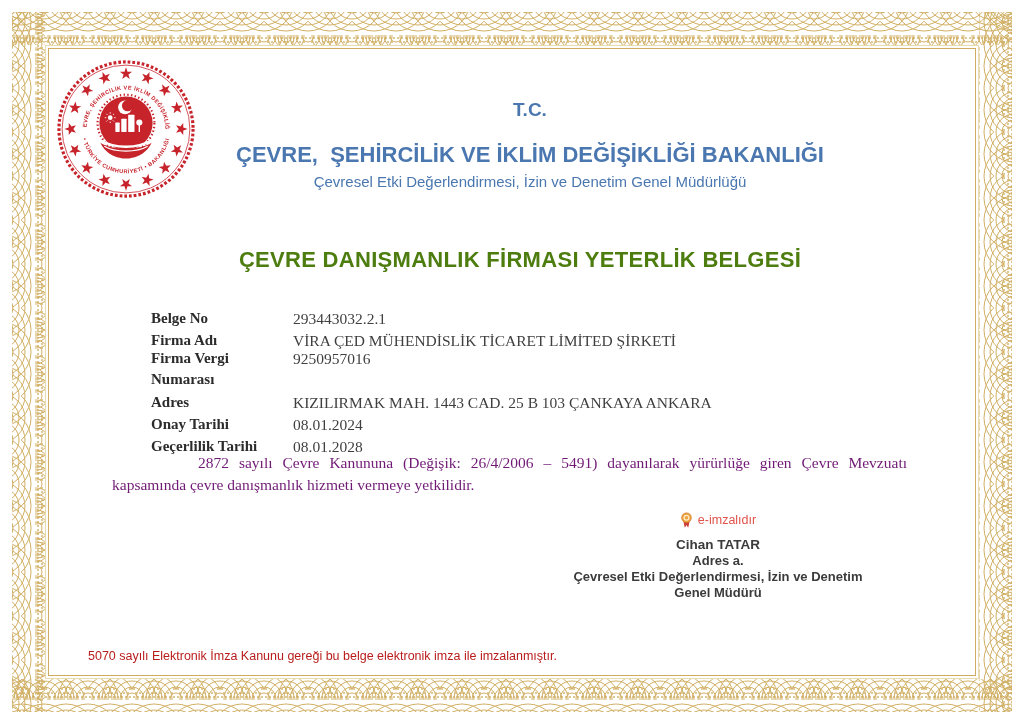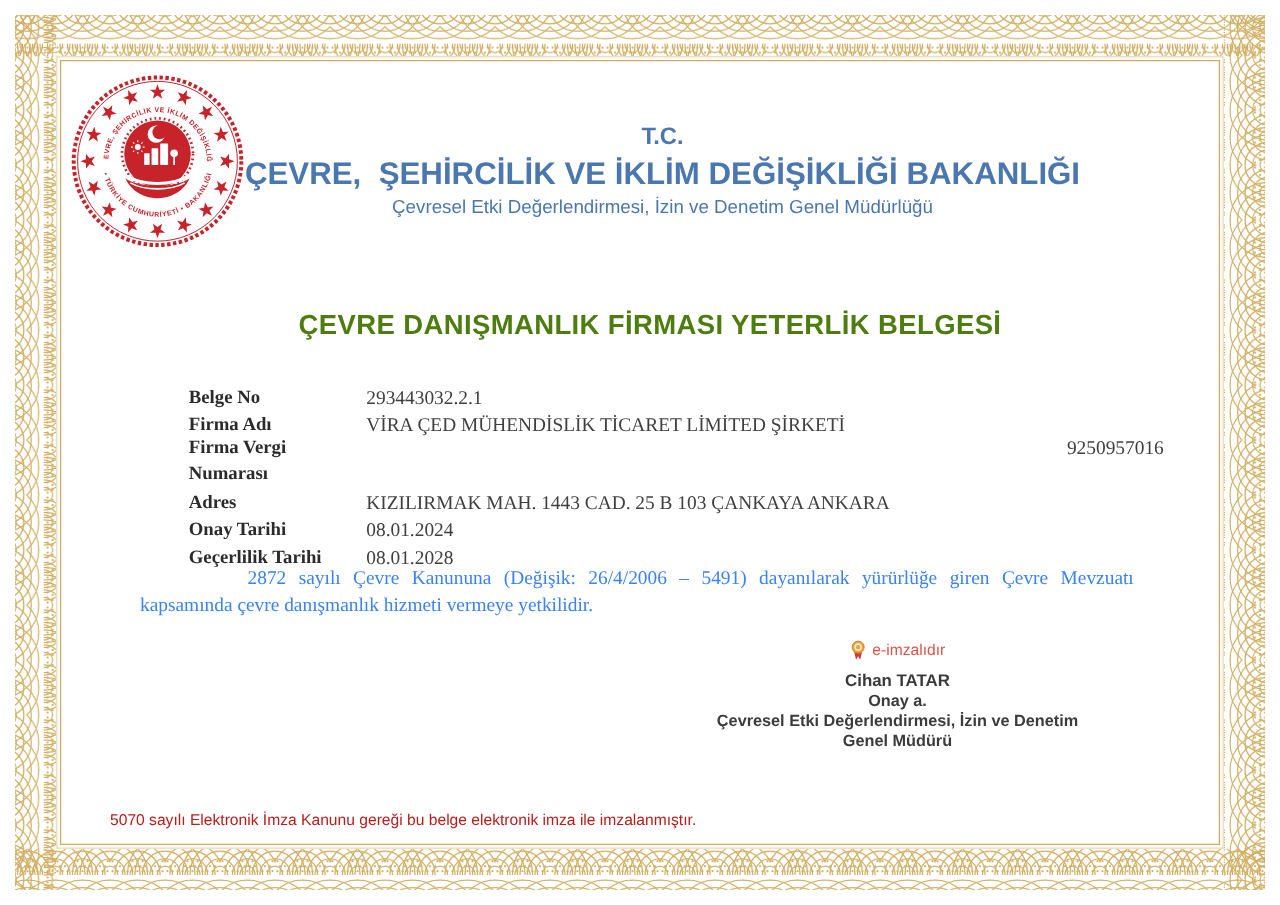--- a/index.html
+++ b/index.html
@@ -20,39 +20,39 @@
   .inner-frame2{
     position:absolute;left:45px;top:45px;right:45px;bottom:45px;
     border:1px solid #e9dcb0;
     pointer-events:none;
   }
   
   .seal{position:absolute;left:55px;top:58px;width:142px;height:142px;}
   
   .header{position:absolute;left:90px;top:100px;width:880px;text-align:center;color:#4a77b0;}
   .hdr-tc{font-size:19px;font-weight:bold;line-height:20px;}
-  .hdr-ministry{font-size:25px;font-weight:bold;line-height:22px;margin-top:8px;white-space:pre-wrap;}
+  .hdr-ministry{font-size:22px;font-weight:bold;line-height:22px;margin-top:24px;white-space:pre-wrap;}
   .hdr-dept{font-size:15px;font-weight:normal;line-height:17px;margin-top:7px;}
   
   .doc-title{
     position:absolute;left:40px;top:247px;width:960px;text-align:center;
     font-size:22px;font-weight:bold;color:#4d7c0f;letter-spacing:.3px;
   }
   
   .fields{position:absolute;left:151px;top:308px;width:780px;font-family:Liberation Serif, serif;font-size:15px;}
   .frow{display:flex;line-height:21px;margin-bottom:1px;}
-  .frow.tight{margin-top:-4px;justify-content:space-between;}
+  .frow.tight{margin-top:-4px;}
   .frow.loose{margin-top:2px;}
   .flabel{width:142px;font-weight:bold;color:#2b2b2b;flex:none;}
   .fvalue{color:#3f3f3f;font-size:15.5px;}
   
   .body-par{
     position:absolute;left:112px;top:452px;width:795px;
     font-family:"Liberation Serif",serif;font-size:15.5px;line-height:22px;
-    color:#3b82f6;text-align:justify;text-indent:86px;
+    color:#701a75;text-align:justify;text-indent:86px;
   }
   
   .signature{position:absolute;left:518px;top:511px;width:400px;text-align:center;color:#3b3b3b;}
   .esign-row{display:flex;align-items:center;justify-content:center;gap:5px;height:18px;}
   .esign-label{color:#e0534b;font-size:12.5px;font-weight:normal;}
   .sig-name{font-size:13.5px;font-weight:bold;line-height:16px;margin-top:8px;}
   .sig-line{font-size:13px;font-weight:bold;line-height:16px;}
   
   .footer-note{
     position:absolute;left:88px;top:649px;
@@ -233,20 +233,20 @@
   <div class="signature">
     <div class="esign-row">
       <svg width="13" height="17" viewBox="0 0 14 18" aria-hidden="true">
         <path d="M3.2 8 L5.2 16.8 L7 13.8 L8.8 16.8 L10.8 8 Z" fill="#cc3b35"></path>
         <circle cx="7" cy="6" r="5.2" fill="#efa13b" stroke="#d07f28" stroke-width=".8"></circle>
         <circle cx="7" cy="6" r="2.6" fill="none" stroke="#fdeccb" stroke-width="1.4"></circle>
       </svg>
       <span class="esign-label">e-imzalıdır</span>
     </div>
     <div class="sig-name">Cihan TATAR</div>
-    <div class="sig-line">Onay a.</div>
+    <div class="sig-line">Adres a.</div>
     <div class="sig-line">Çevresel Etki Değerlendirmesi, İzin ve Denetim</div>
     <div class="sig-line">Genel Müdürü</div>
   </div>
 
   <div class="footer-note">5070 sayılı Elektronik İmza Kanunu gereği bu belge elektronik imza ile imzalanmıştır.</div>
 
 </div>
 
 </body></html>

